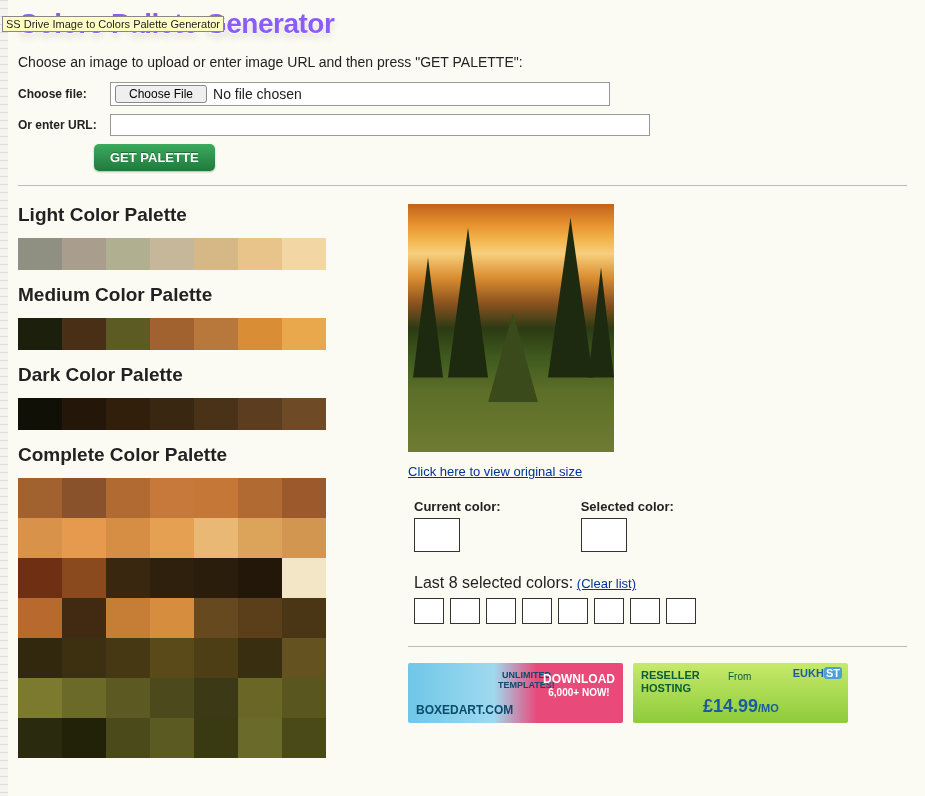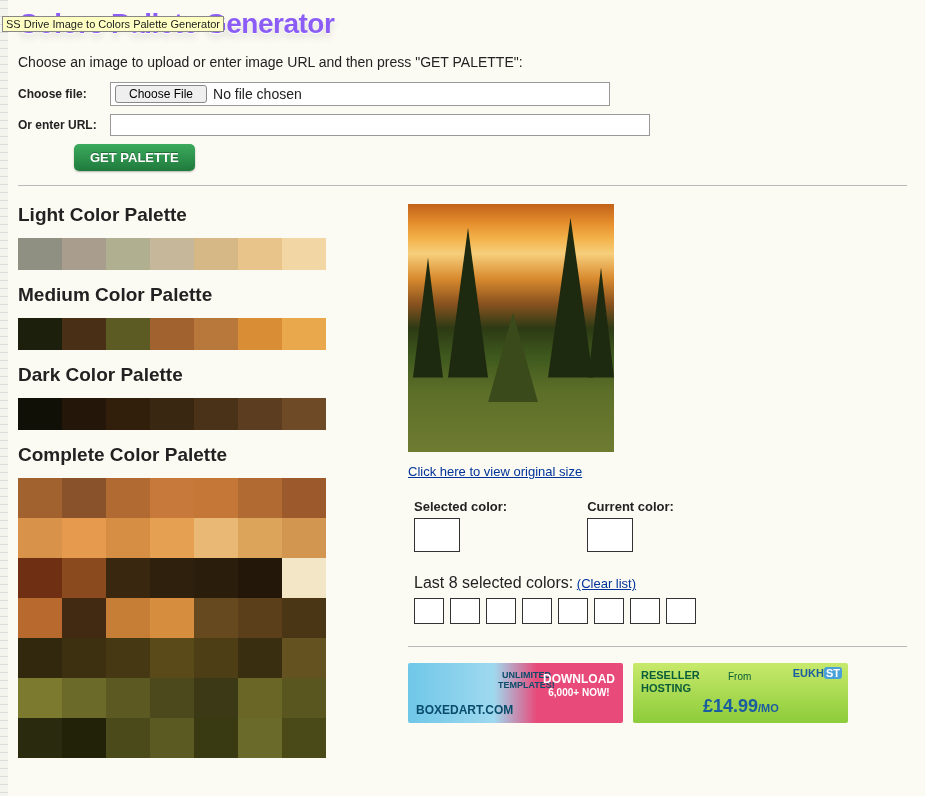--- a/index.html
+++ b/index.html
@@ -70,21 +70,21 @@
     color: #222;
   }
   .url-input {
     border: 1px solid #999;
     width: 540px;
     height: 22px;
     padding: 2px 4px;
     font-size: 13px;
   }
   .get-palette-btn {
-    margin-left: 56px;
+    margin-left: 76px;
     background: linear-gradient(#3caa5e, #1f7a3c);
     color: #fff;
     font-weight: bold;
     font-size: 13px;
     padding: 6px 16px;
     border: none;
     border-radius: 5px;
     cursor: pointer;
     text-shadow: 0 -1px 0 rgba(0,0,0,0.3);
     box-shadow: 0 1px 2px rgba(0,0,0,0.3);
@@ -371,25 +371,25 @@
         <div class="tree t2"></div>
         <div class="tree t3"></div>
         <div class="tree t4"></div>
         <div class="tree small"></div>
       </div>
 
       <a href="#" class="view-original">Click here to view original size</a>
 
       <div class="color-status">
         <div class="status-block">
+          <div class="lbl">Current color:</div>
+          <div class="status-swatch"></div>
+        </div>
+        <div class="status-block">
           <div class="lbl">Selected color:</div>
-          <div class="status-swatch"></div>
-        </div>
-        <div class="status-block">
-          <div class="lbl">Current color:</div>
           <div class="status-swatch"></div>
         </div>
       </div>
 
       <div class="last-selected">
         <span class="last-lbl">Last 8 selected colors:</span>
         <a href="#" class="clear-link">(Clear list)</a>
         <div class="last-row" id="last-row">
             <div class="mini-swatch"></div>
             <div class="mini-swatch"></div>

